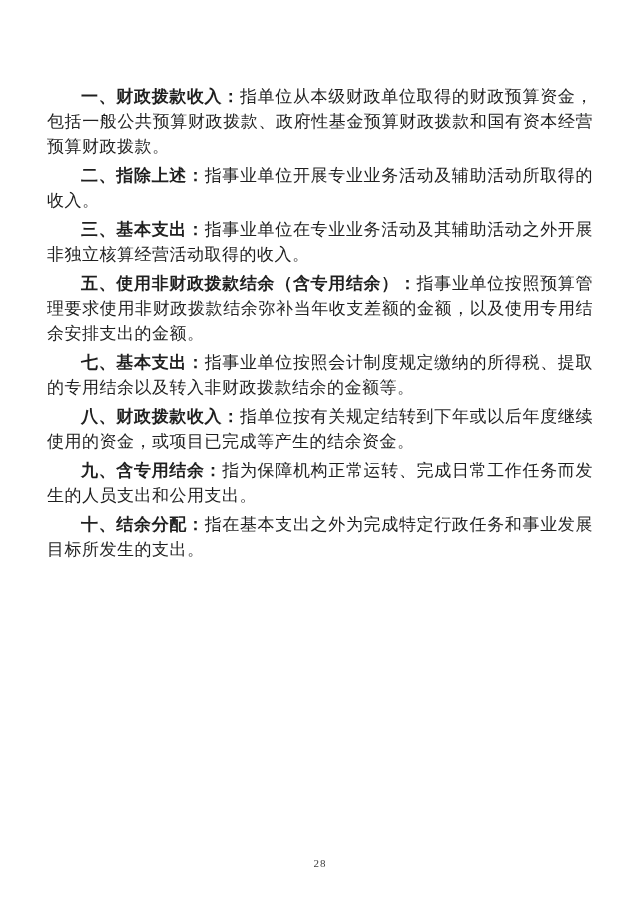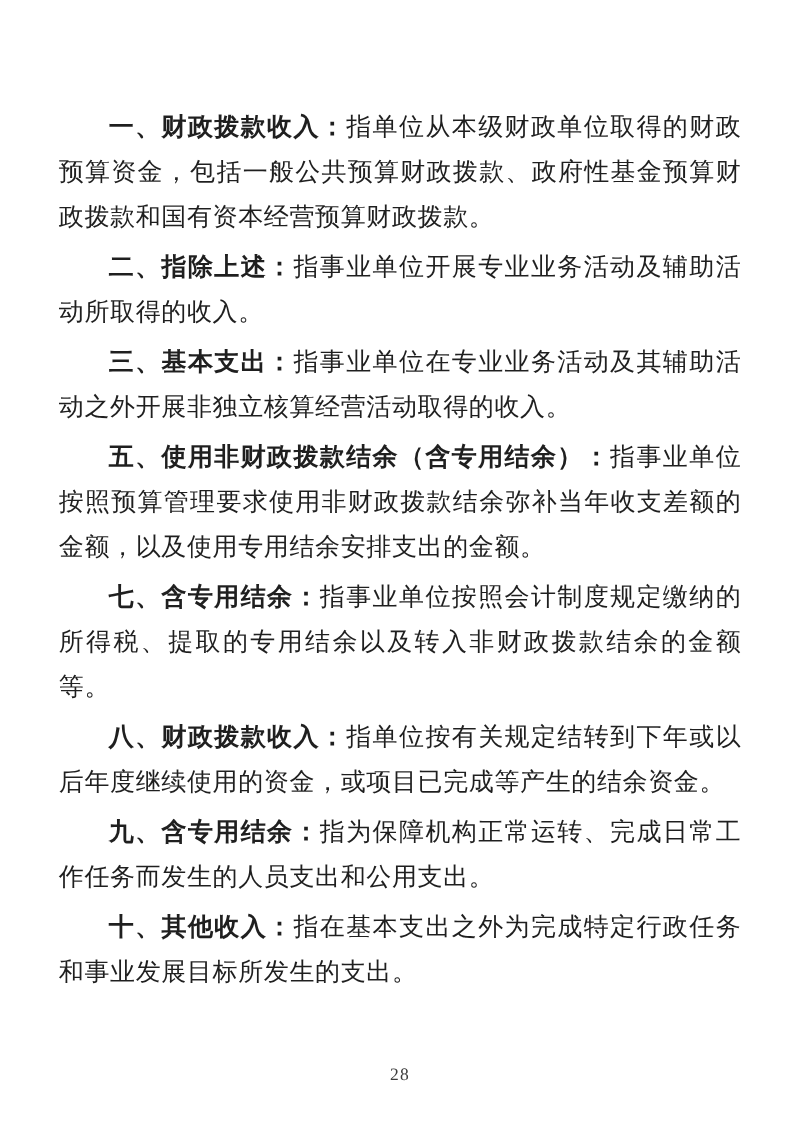--- a/index.html
+++ b/index.html
@@ -21,62 +21,62 @@
     background: #ffffff;
   }
   .content {
     position: absolute;
     top: 84px;
     left: 47px;
     right: 47px;
   }
   p.para {
     margin: 0 0 4px 0;
-    font-size: 20px;
-    line-height: 36px;
+    font-size: 17px;
+    line-height: 25px;
     text-align: justify;
     text-indent: 2em;
     letter-spacing: 0.5px;
     color: #1f1f1f;
     word-break: break-all;
   }
   p.para .term {
     font-weight: 700;
   }
   .page-number {
     position: absolute;
     bottom: 36px;
     left: 0;
     right: 0;
     text-align: center;
-    font-size: 14px;
+    font-size: 11px;
     color: #3c3c3c;
     letter-spacing: 1px;
   }
 </style>
 </head>
 <body>
 
 <div class="page">
   <div class="content">
 
     <p class="para"><span class="term">一、财政拨款收入：</span><span class="def">指单位从本级财政单位取得的财政预算资金，包括一般公共预算财政拨款、政府性基金预算财政拨款和国有资本经营预算财政拨款。</span></p>
 
     <p class="para"><span class="term">二、指除上述：</span><span class="def">指事业单位开展专业业务活动及辅助活动所取得的收入。</span></p>
 
     <p class="para"><span class="term">三、基本支出：</span><span class="def">指事业单位在专业业务活动及其辅助活动之外开展非独立核算经营活动取得的收入。</span></p>
 
 
     <p class="para"><span class="term">五、使用非财政拨款结余（含专用结余）：</span><span class="def">指事业单位按照预算管理要求使用非财政拨款结余弥补当年收支差额的金额，以及使用专用结余安排支出的金额。</span></p>
 
 
-    <p class="para"><span class="term">七、含专用结余：</span><span class="def">指事业单位按照会计制度规定缴纳的所得税、提取的专用结余以及转入非财政拨款结余的金额等。</span></p>
+    <p class="para"><span class="term">七、基本支出：</span><span class="def">指事业单位按照会计制度规定缴纳的所得税、提取的专用结余以及转入非财政拨款结余的金额等。</span></p>
 
     <p class="para"><span class="term">八、财政拨款收入：</span><span class="def">指单位按有关规定结转到下年或以后年度继续使用的资金，或项目已完成等产生的结余资金。</span></p>
 
     <p class="para"><span class="term">九、含专用结余：</span><span class="def">指为保障机构正常运转、完成日常工作任务而发生的人员支出和公用支出。</span></p>
 
-    <p class="para"><span class="term">十、其他收入：</span><span class="def">指在基本支出之外为完成特定行政任务和事业发展目标所发生的支出。</span></p>
+    <p class="para"><span class="term">十、结余分配：</span><span class="def">指在基本支出之外为完成特定行政任务和事业发展目标所发生的支出。</span></p>
 
   </div>
 
   <div class="page-number">28</div>
 </div>
 
 </body></html>

